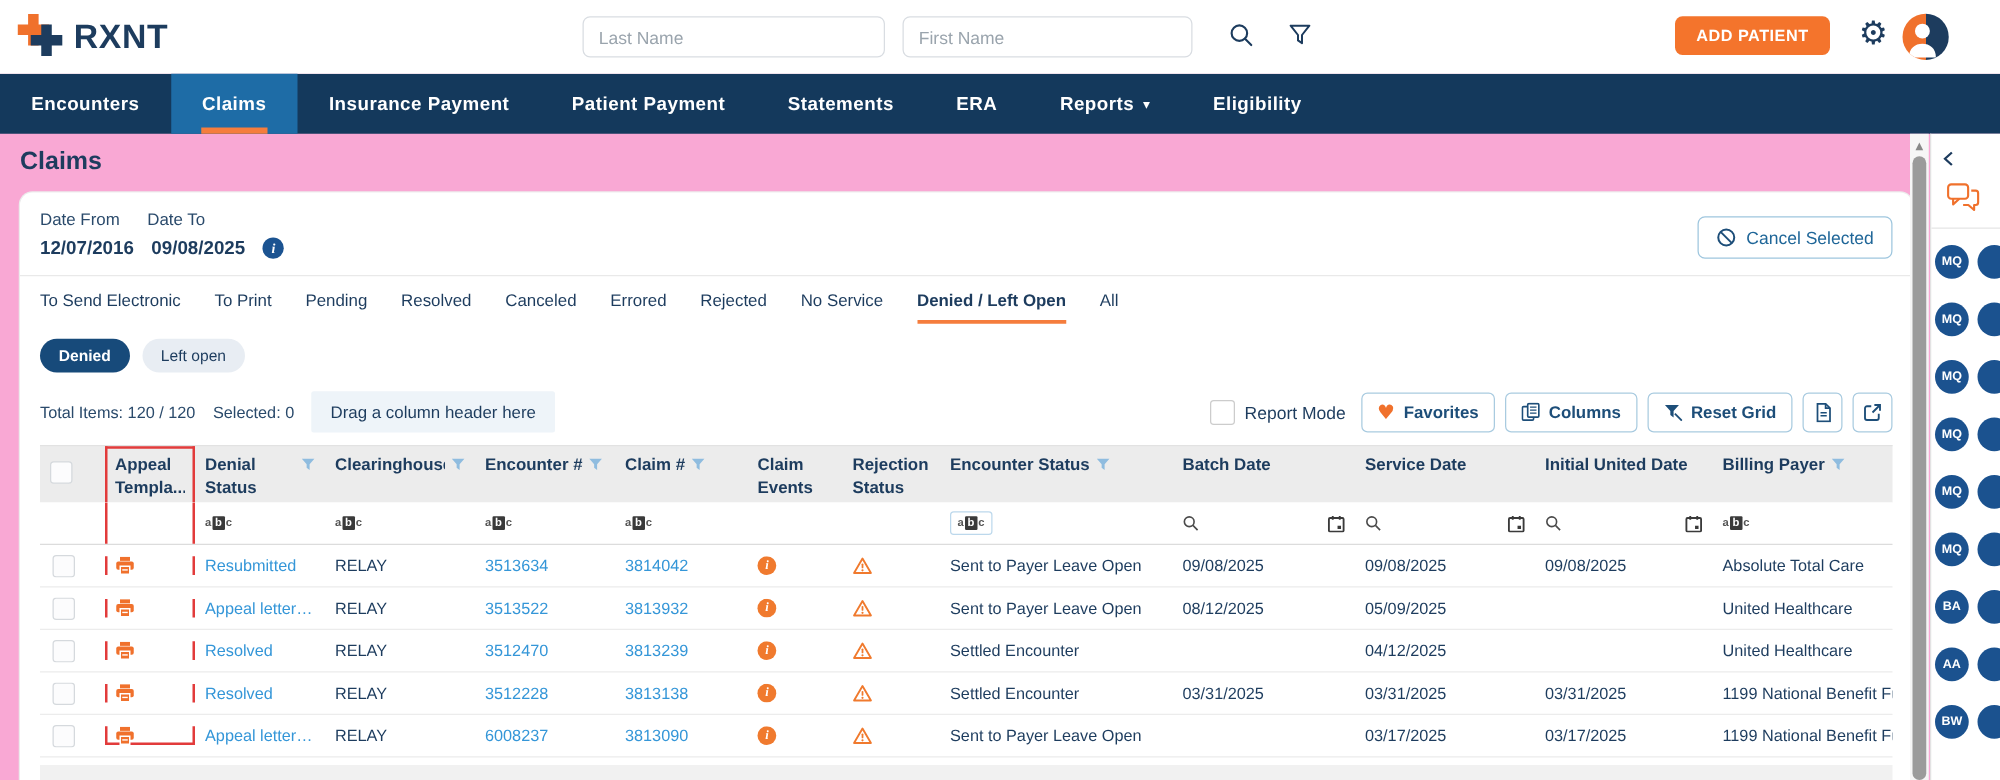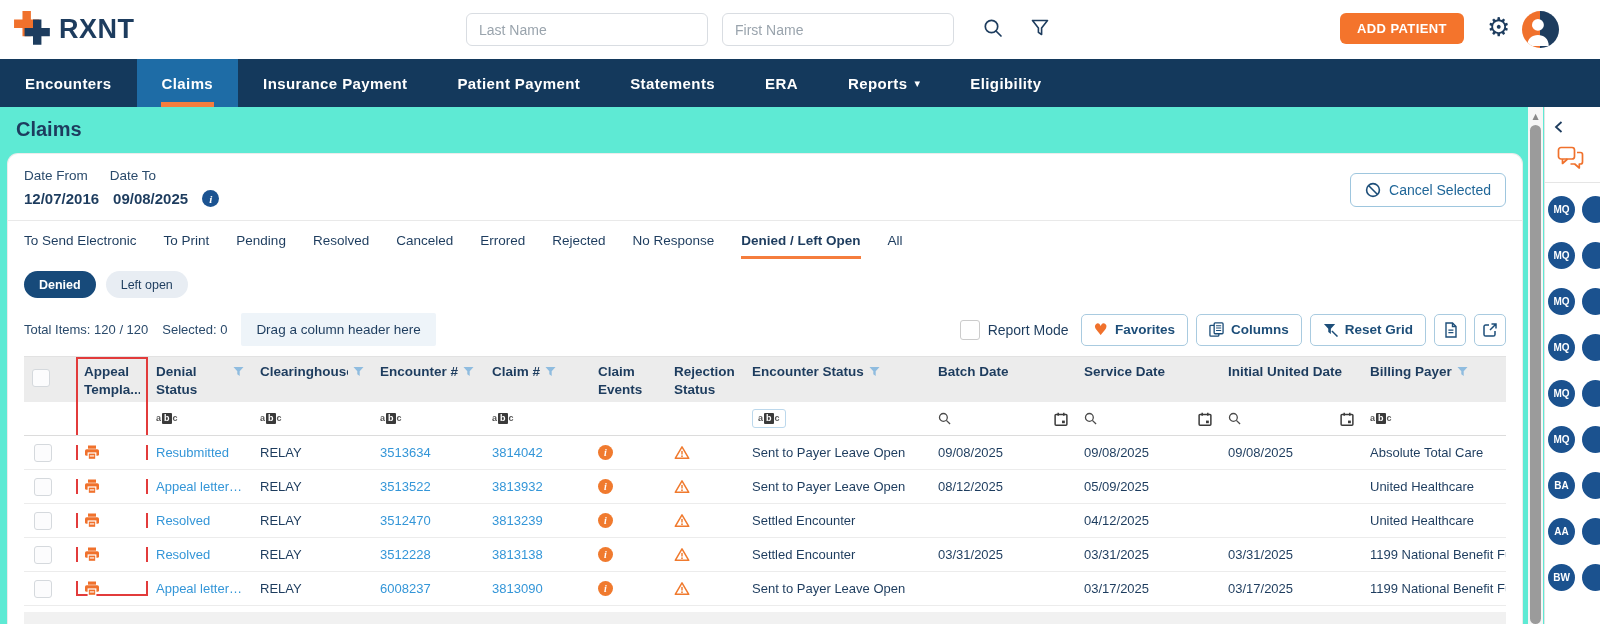--- a/index.html
+++ b/index.html
@@ -1,21 +1,21 @@
 <!DOCTYPE html>
 <html><head>
 <meta charset="utf-8">
 <style>
   :root{
     --navy:#1d3c5e; --navbar:#14395c; --activetab:#1e6ca6; --orange:#f0712c;
     --btn-orange:#f4742c; --link:#3496d8; --red:#e23b3b; --badge:#1b528f;
     --btn-border:#a9cbe0; --btn-text:#1d4e79;
   }
   html,body{margin:0;padding:0;}
-  .screen{width:1600px;height:624px;position:relative;overflow:hidden;background:#5eead4;
+  .screen{width:1600px;height:624px;position:relative;overflow:hidden;background:#f9a8d4;
     font-family:"Liberation Sans","DejaVu Sans",sans-serif;color:var(--navy);}
   button{font-family:inherit;cursor:pointer;}
 
   
   .topbar{height:59px;background:#fff;position:relative;}
   .logo{position:absolute;left:14px;top:9px;display:flex;align-items:center;gap:7px;}
   .logo-text{font-size:27px;font-weight:800;color:var(--navy);letter-spacing:.5px;}
   .name-input{position:absolute;top:13px;height:33px;box-sizing:border-box;border:1px solid #d9dde2;
     border-radius:6px;padding:0 12px;font-size:14px;color:#333;outline:none;background:#fff;}
   .name-input::placeholder{color:#9aa4ad;}
@@ -33,21 +33,21 @@
   .navbar{height:48px;background:var(--navbar);display:flex;}
   .nav-item{padding:0 25px;display:flex;align-items:center;height:48px;position:relative;
     font-size:15px;letter-spacing:.4px;color:#fff;font-weight:600;cursor:pointer;white-space:nowrap;}
   .nav-item.active{background:var(--activetab);font-weight:700;}
   .nav-item.active::after{content:"";position:absolute;left:24px;right:24px;bottom:0;height:5px;background:#f57d3d;}
   .caret{margin-left:7px;font-size:11px;}
 
   
   .content{position:relative;height:517px;}
   .page-title{margin:0;position:absolute;left:16px;top:11px;font-size:20px;font-weight:700;color:var(--navy);}
-  .card{position:absolute;left:8px;top:47px;width:1514px;bottom:0;background:#fff;
+  .card{position:absolute;left:16px;top:47px;width:1514px;bottom:0;background:#fff;
     border-radius:10px 10px 0 0;box-shadow:0 0 0 1px #ececec;}
   .card-top{display:flex;justify-content:space-between;align-items:flex-end;
     padding:14px 16px 13px;border-bottom:1px solid #e9e9e9;}
   .date-labels{display:flex;gap:22px;font-size:13.5px;color:#2a4a6b;}
   .date-values{display:flex;gap:14px;margin-top:7px;font-size:15px;font-weight:700;color:var(--navy);align-items:center;}
   .dv{cursor:pointer;}
   .info-badge{width:17px;height:17px;border-radius:50%;background:#1b5391;color:#fff;font-size:11px;font-weight:700;
     font-style:italic;display:flex;align-items:center;justify-content:center;cursor:pointer;font-family:"Liberation Serif",serif;}
   .cancel-btn{display:flex;align-items:center;gap:8px;height:34px;padding:8px 14px;background:#fff;
     border:1px solid #9ec6de;border-radius:6px;color:#1f6698;font-size:14px;}
@@ -222,21 +222,21 @@
       </div>
 
       <div class="tabs" id="status-tabs">
           <span class="tab">To Send Electronic</span>
           <span class="tab">To Print</span>
           <span class="tab">Pending</span>
           <span class="tab">Resolved</span>
           <span class="tab">Canceled</span>
           <span class="tab">Errored</span>
           <span class="tab">Rejected</span>
-          <span class="tab">No Response</span>
+          <span class="tab">No Service</span>
           <span class="tab active">Denied / Left Open</span>
           <span class="tab">All</span>
         </div>
       <div class="pills" id="pills">
           <span class="pill active">Denied</span>
           <span class="pill">Left open</span>
         </div>
 
       <div class="toolbar">
         <span class="meta"><span>Total Items:</span> <span>120 / 120</span></span>

